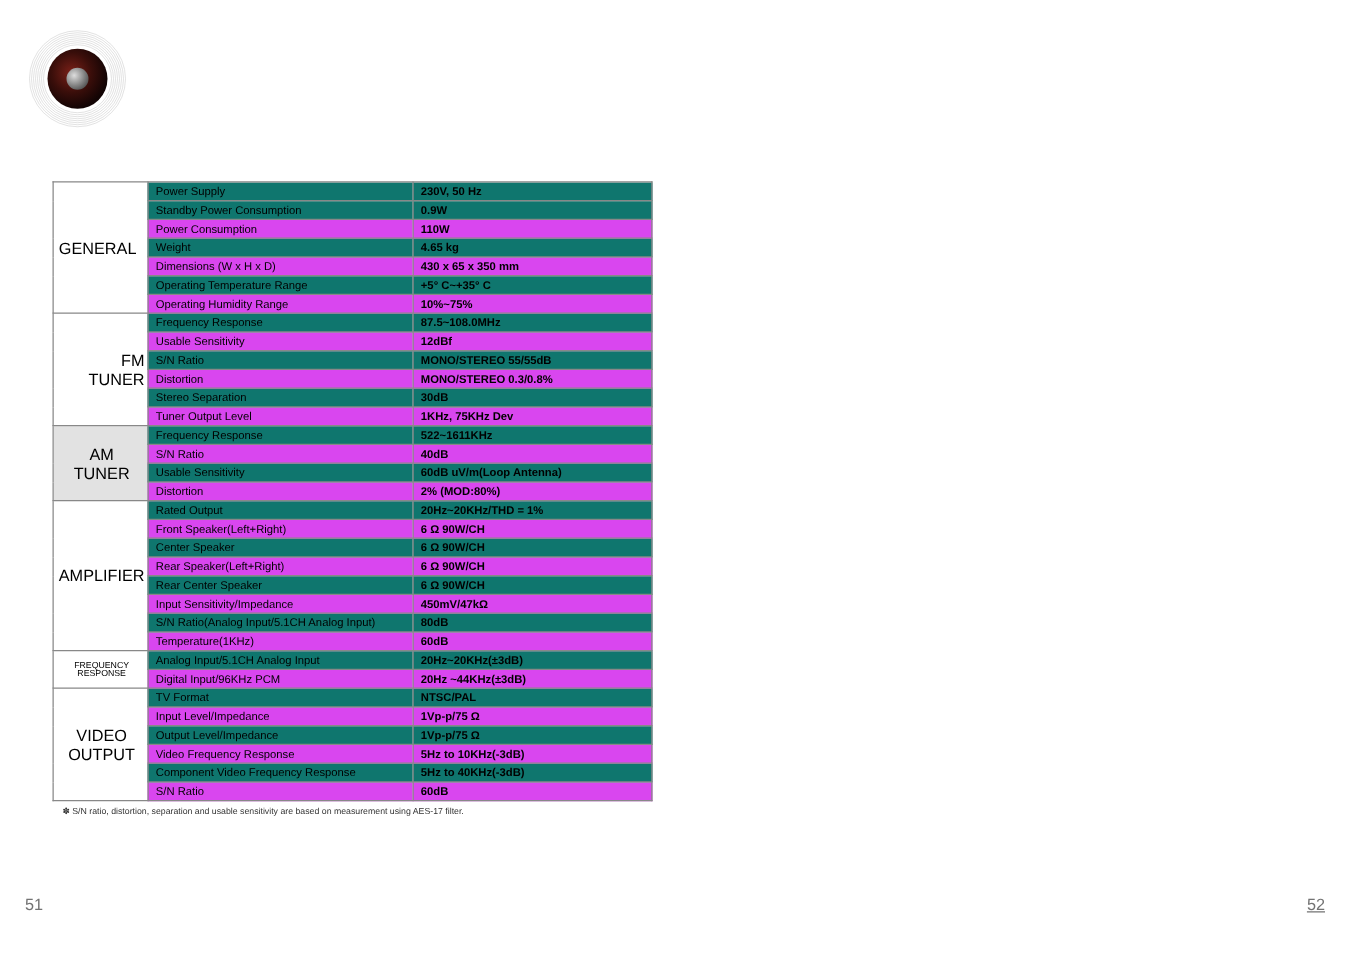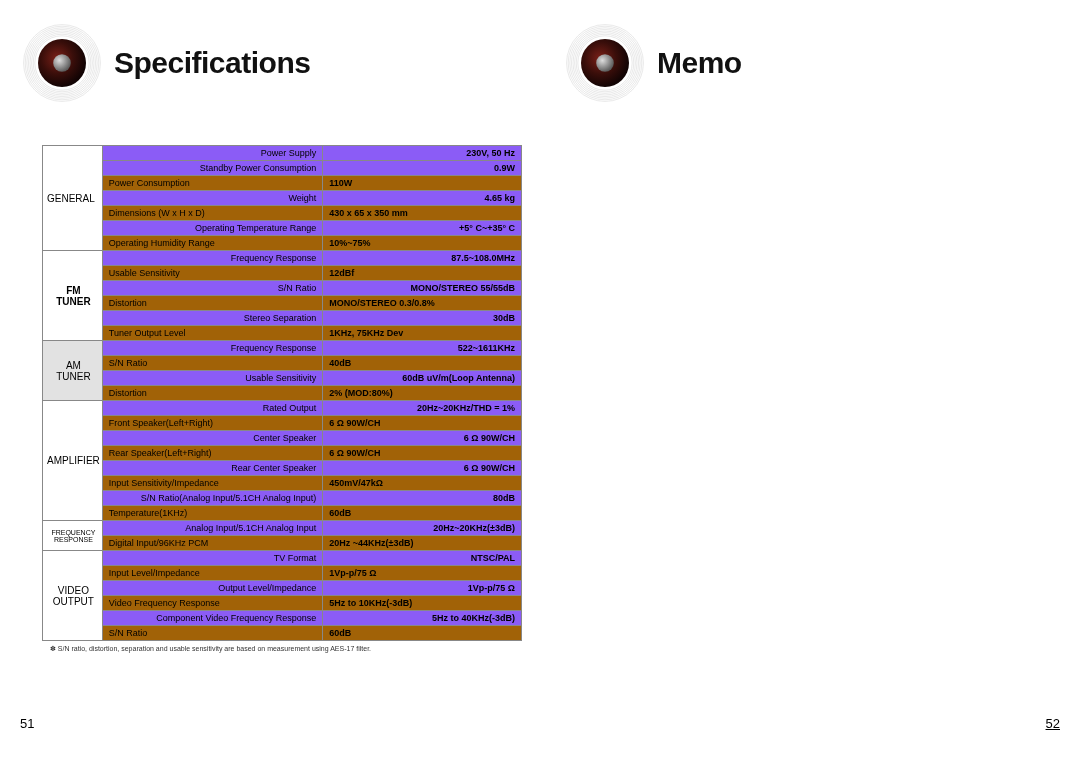--- a/index.html
+++ b/index.html
@@ -48,47 +48,47 @@
     color: #000;
   }
   .spec-table td {
     border: 1px solid #888;
     padding: 1.5px 6px;
     vertical-align: middle;
     height: 15px;
   }
   .spec-table .cat-cell {
     width: 58px;
-    font-size: 10px;
+    font-size: 13px;
     text-align: left;
     padding-left: 4px;
     padding-right: 2px;
   }
   .spec-table .name-cell {
     width: 222px;
   }
   .spec-table .val-cell {
     width: 200px;
     font-weight: bold;
   }
-  .row-shade td { background: #8b5cf6; text-align: right; }
-  .row-plain td { background: #a16207; }
+  .row-shade td { background: #0f766e; }
+  .row-plain td { background: #d946ef; }
   .row-shade td.cat-cell, .row-plain td.cat-cell { background: #fff; }
   .cat-shade { background: #e2e2e2 !important; }
   .footnote {
     font-size: 7px;
     color: #333;
     margin-left: 28px;
     margin-top: 4px;
   }
   .page-num {
     position: absolute;
     bottom: 32px;
     font-size: 13px;
-    color: #000000;
+    color: #737373;
   }
   .page-left .page-num { left: 20px; }
   .page-right .page-num { right: 20px; text-decoration: underline; }
 </style>
 </head>
 <body>
 
 <div class="page page-left">
   <div class="header">
     <div class="speaker-icon">
@@ -111,21 +111,20 @@
           <circle cx="50" cy="50" r="42"></circle>
           <circle cx="50" cy="50" r="40"></circle>
           <circle cx="50" cy="50" r="38"></circle>
           <circle cx="50" cy="50" r="36"></circle>
           <circle cx="50" cy="50" r="34"></circle>
         </g>
         <circle cx="50" cy="50" r="30" fill="url(#g1)"></circle>
         <circle cx="50" cy="50" r="11" fill="url(#g2)"></circle>
       </svg>
     </div>
-    <div class="title">Specifications</div>
   </div>
 
   <table class="spec-table">
     <tbody id="spec-body">
         <tr class="row-shade">
           <td class="cat-cell" rowspan="7">GENERAL</td>
           <td class="name-cell">Power Supply</td>
           <td class="val-cell">230V, 50 Hz</td>
         </tr>
         <tr class="row-shade">
@@ -146,21 +145,21 @@
         </tr>
         <tr class="row-shade">
           <td class="name-cell">Operating Temperature Range</td>
           <td class="val-cell">+5° C~+35° C</td>
         </tr>
         <tr class="row-plain">
           <td class="name-cell">Operating Humidity Range</td>
           <td class="val-cell">10%~75%</td>
         </tr>
         <tr class="row-shade">
-          <td class="cat-cell" rowspan="6" style="text-align: center; font-weight: bold;">FM<br>TUNER</td>
+          <td class="cat-cell" rowspan="6" style="text-align: right;">FM<br>TUNER</td>
           <td class="name-cell">Frequency Response</td>
           <td class="val-cell">87.5~108.0MHz</td>
         </tr>
         <tr class="row-plain">
           <td class="name-cell">Usable Sensitivity</td>
           <td class="val-cell">12dBf</td>
         </tr>
         <tr class="row-shade">
           <td class="name-cell">S/N Ratio</td>
           <td class="val-cell">MONO/STEREO 55/55dB</td>
@@ -263,33 +262,14 @@
         </tr>
       </tbody>
   </table>
 
   <div class="footnote">✽ S/N ratio, distortion, separation and usable sensitivity are based on measurement using AES-17 filter.</div>
 
   <div class="page-num">51</div>
 </div>
 
 <div class="page page-right">
-  <div class="header">
-    <div class="speaker-icon">
-      <svg viewBox="0 0 100 100">
-        <g stroke="#bbb" stroke-width="0.6" fill="none" opacity="0.7">
-          <circle cx="50" cy="50" r="48"></circle>
-          <circle cx="50" cy="50" r="46"></circle>
-          <circle cx="50" cy="50" r="44"></circle>
-          <circle cx="50" cy="50" r="42"></circle>
-          <circle cx="50" cy="50" r="40"></circle>
-          <circle cx="50" cy="50" r="38"></circle>
-          <circle cx="50" cy="50" r="36"></circle>
-          <circle cx="50" cy="50" r="34"></circle>
-        </g>
-        <circle cx="50" cy="50" r="30" fill="url(#g1)"></circle>
-        <circle cx="50" cy="50" r="11" fill="url(#g2)"></circle>
-      </svg>
-    </div>
-    <div class="title">Memo</div>
-  </div>
   <div class="page-num">52</div>
 </div>
 
 </body></html>

